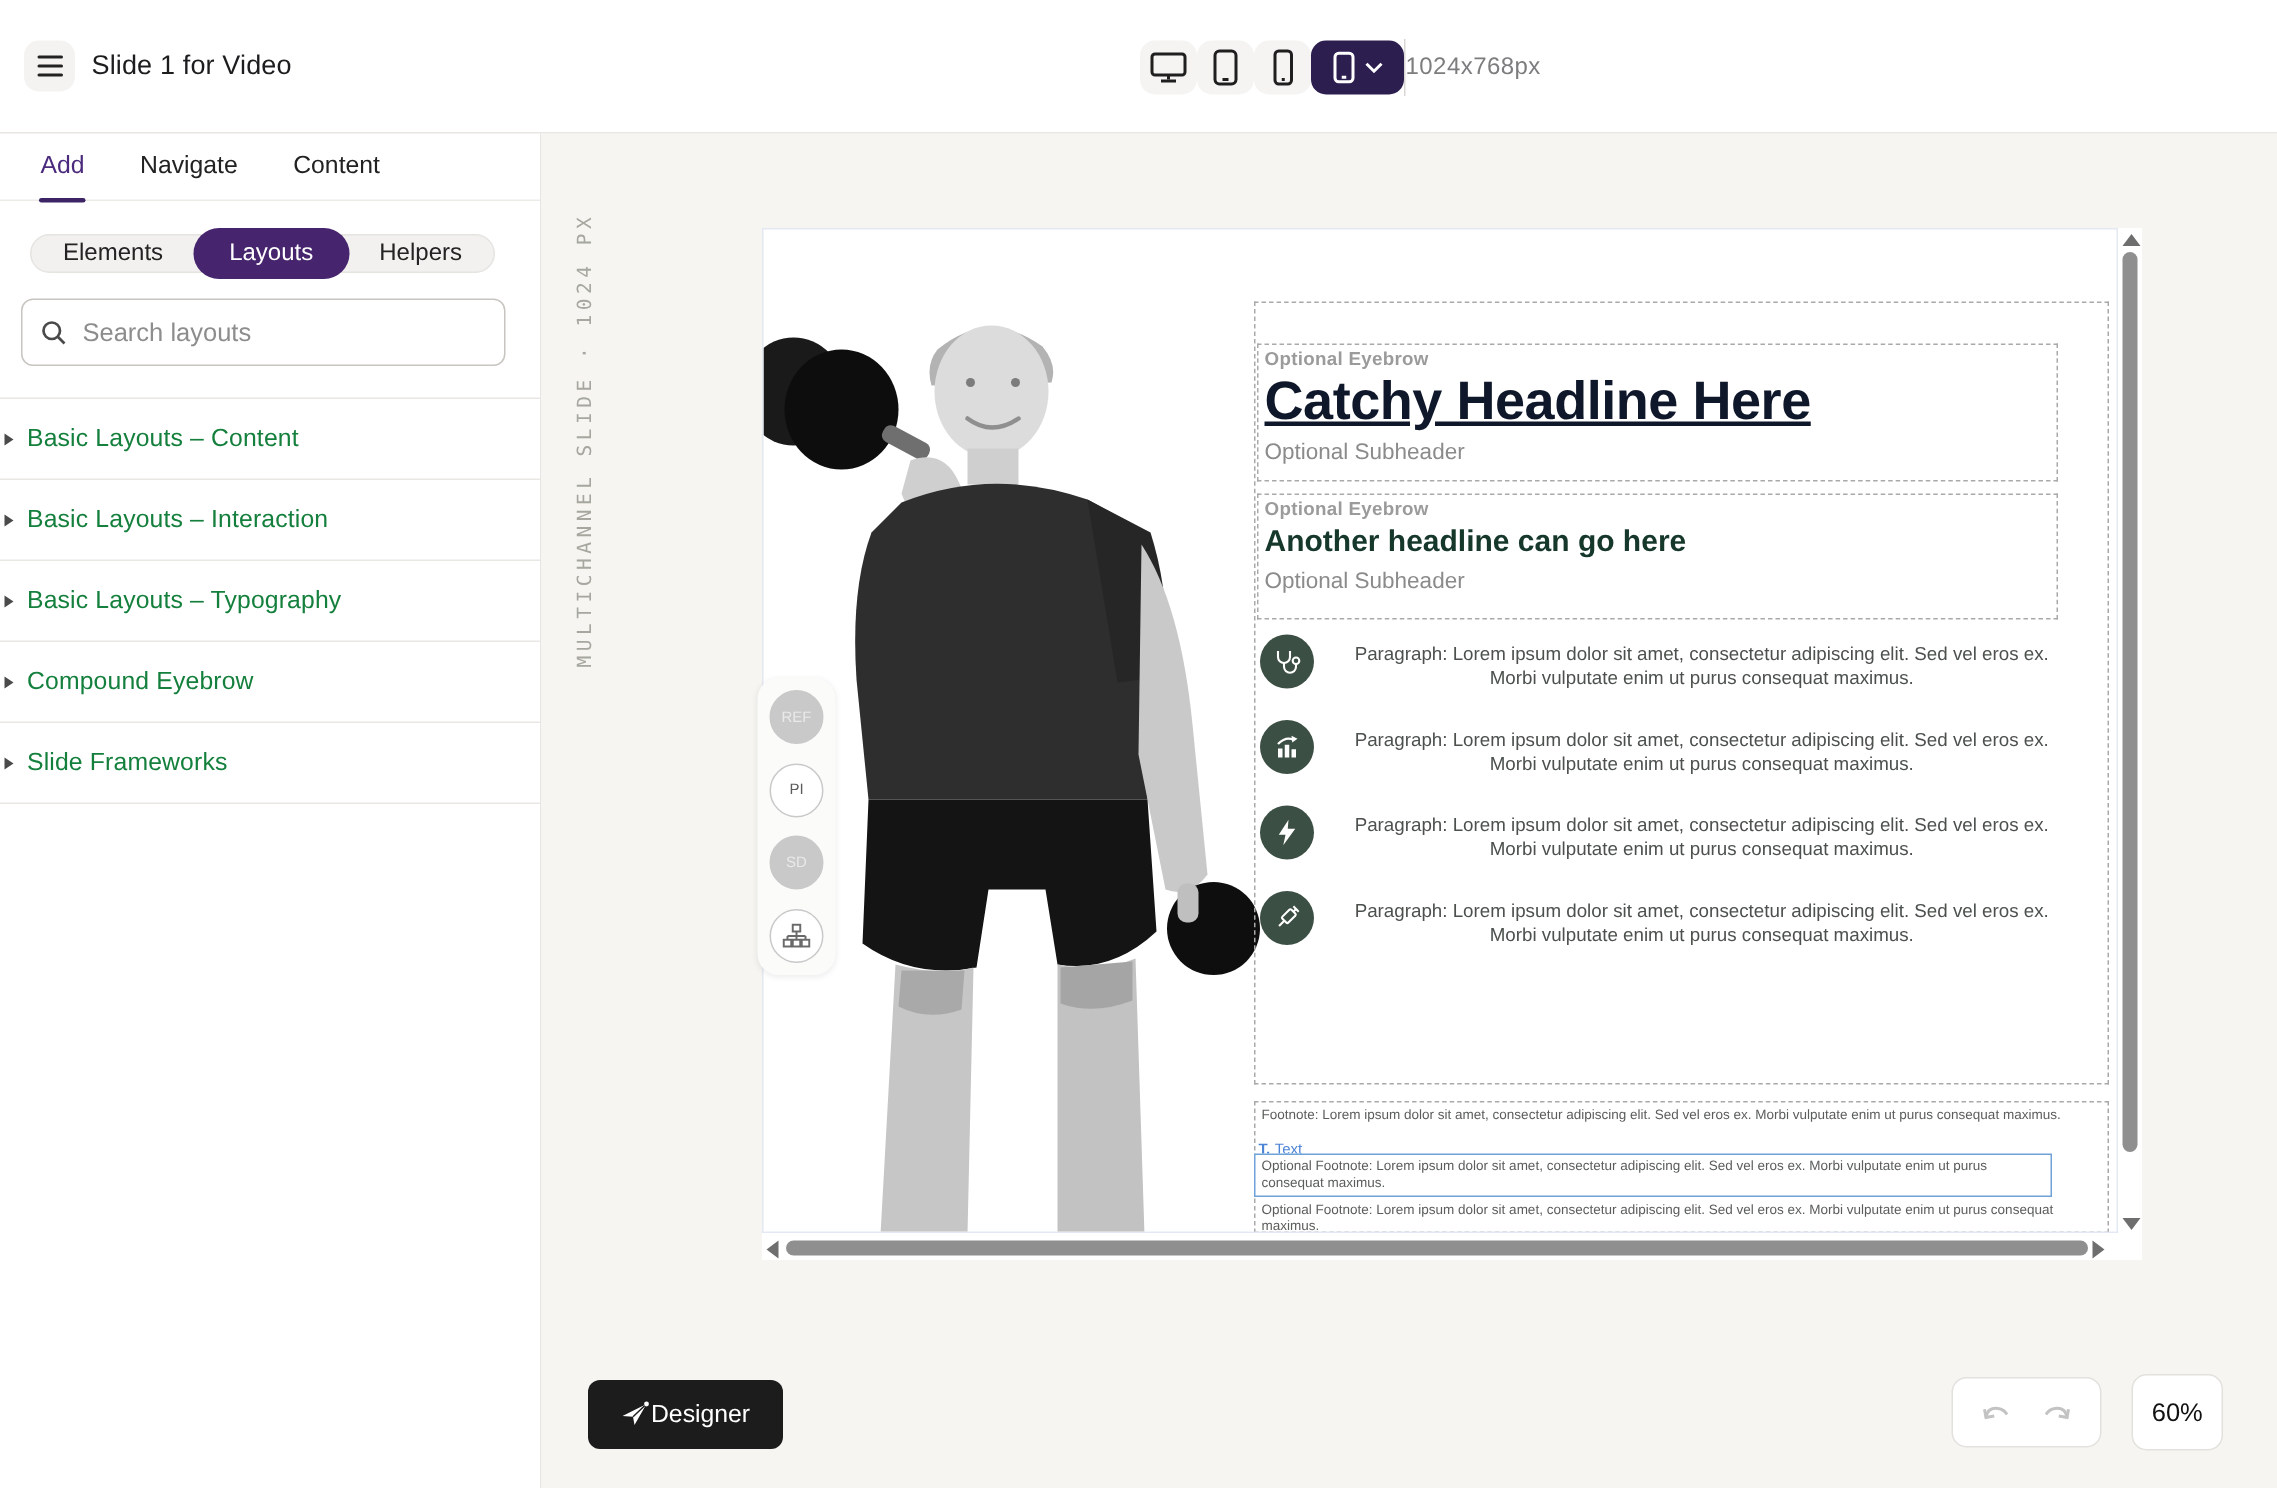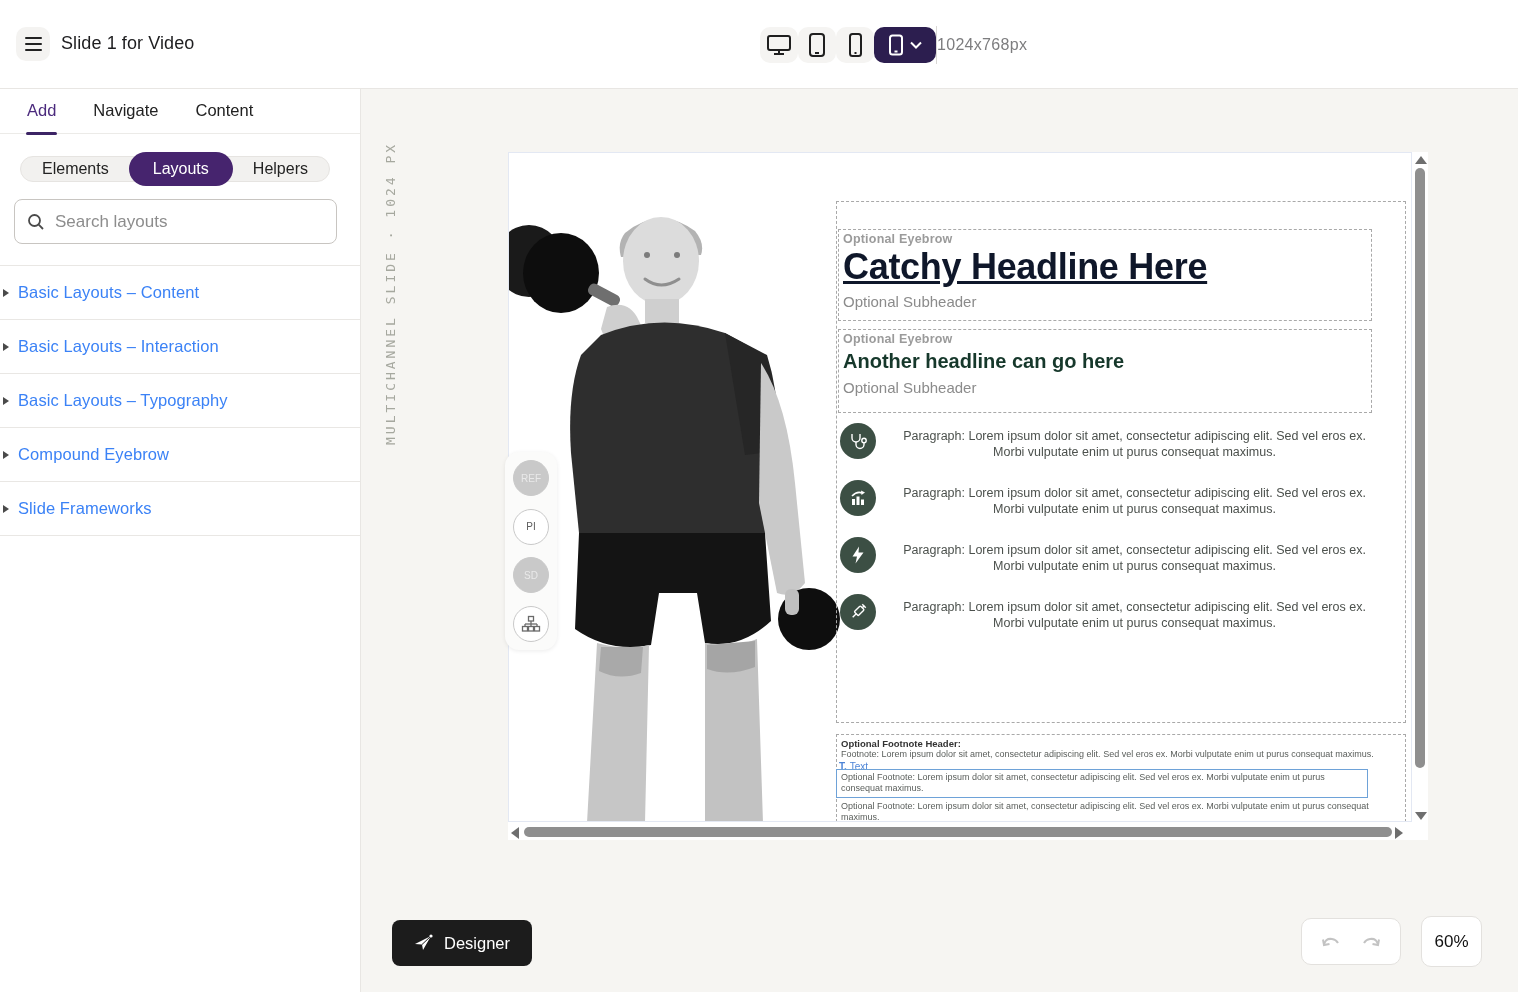--- a/index.html
+++ b/index.html
@@ -24,21 +24,21 @@
   .tab.active::after { content:""; position:absolute; left:-1px; right:-1px; bottom:-13px; height:3px; background:#3c2465; border-radius:2px; }
   .pill-wrap { margin:22px 0 0 20px; width:310px; height:26px; background:#f2f1ef; border:1px solid #e6e4e1; border-radius:999px; display:flex; align-items:center; justify-content:space-between; padding:3px; }
   .pill { border:none; background:transparent; font-size:16px; color:#232323; padding:8px 18px; border-radius:999px; cursor:pointer; font-family:inherit; }
   .pill.active { background:#46246e; color:#fff; font-weight:500; padding:8px 24px; }
   .search-box { margin:17px 0 0 14px; width:323px; height:45px; border:1px solid #c8c5c1; border-radius:8px; display:flex; align-items:center; padding:0 12px; gap:10px; background:#fff; }
   .search-box input { border:none; outline:none; font-size:17px; color:#333; flex:1; font-family:inherit; background:transparent; }
   .search-box input::placeholder { color:#8d8d8d; }
   .section-list { margin-top:21px; border-top:1px solid #e9e7e4; }
   .section-row { height:54px; border-bottom:1px solid #e9e7e4; display:flex; align-items:center; gap:9px; padding-left:3px; cursor:pointer; }
   .caret { width:0; height:0; border-left:6px solid #4a4a4a; border-top:4px solid transparent; border-bottom:4px solid transparent; flex:none; }
-  .section-label { font-size:16.5px; color:#3b82f6; letter-spacing:.1px; }
+  .section-label { font-size:16.5px; color:#15803d; letter-spacing:.1px; }
 
   
   .canvas { position:absolute; left:361px; top:89px; right:0; bottom:0; background:#f6f5f2; overflow:hidden; }
   .ruler { position:absolute; left:22px; top:61px; height:295px; writing-mode:vertical-rl; transform:rotate(180deg); font-family:"DejaVu Sans Mono", monospace; font-size:13px; letter-spacing:3px; color:#a6a89f; white-space:nowrap; }
 
   .viewport { position:absolute; left:147px; top:63px; width:920px; height:688px; background:#fff; }
   .slide { position:absolute; left:0; top:0; width:904px; height:670px; background:#fff; border:1px solid #e3e8f3; overflow:hidden; }
 
   .dashed { border:1px dashed #a9a9a9; position:absolute; }
   .eyebrow { font-size:12.5px; font-weight:bold; color:#9b9b9b; letter-spacing:.2px; }
@@ -67,21 +67,21 @@
   .v-scroll-down { position:absolute; left:906px; top:658px; width:14px; height:12px; }
   .tri-up { width:0; height:0; border-left:6px solid transparent; border-right:6px solid transparent; border-bottom:8px solid #6e6e6e; margin:2px auto; }
   .tri-down { width:0; height:0; border-left:6px solid transparent; border-right:6px solid transparent; border-top:8px solid #6e6e6e; margin:2px auto; }
   .v-thumb { position:absolute; left:907px; top:16px; width:10px; height:600px; background:#8f8f8f; border-radius:5px; }
   .h-scroll { position:absolute; left:0px; top:672px; width:920px; height:16px; }
   .tri-left { position:absolute; left:3px; top:3px; width:0; height:0; border-top:6px solid transparent; border-bottom:6px solid transparent; border-right:8px solid #6e6e6e; }
   .tri-right { position:absolute; right:25px; top:3px; width:0; height:0; border-top:6px solid transparent; border-bottom:6px solid transparent; border-left:8px solid #6e6e6e; }
   .h-thumb { position:absolute; left:16px; top:3px; width:868px; height:10px; background:#8f8f8f; border-radius:5px; }
 
   
-  .designer-btn { position:absolute; left:31px; top:831px; height:46px; background:#1c1c1c; color:#fff; border:none; border-radius:8px; font-size:16.5px; font-weight:500; display:flex; align-items:center; gap:10px; padding:0 22px; cursor:pointer; font-family:inherit; }
+  .designer-btn { position:absolute; left:31px; top:831px; height:46px; background:#1c1c1c; color:#fff; border:none; border-radius:8px; font-size:16.5px; font-weight:500; display:flex; align-items:center; padding:0 22px; cursor:pointer; font-family:inherit; }
   .undo-group { position:absolute; left:940px; top:829px; width:100px; height:47px; background:#fff; border:1px solid #e3e1de; border-radius:10px; display:flex; align-items:center; justify-content:center; gap:18px; }
   .undo-group button { background:none; border:none; cursor:pointer; display:flex; }
   .zoom-btn { position:absolute; left:1060px; top:827px; width:61px; height:51px; background:#fff; border:1px solid #e3e1de; border-radius:10px; font-size:17px; color:#111; cursor:pointer; font-family:inherit; }
 </style>
 </head>
 <body>
 
 <div class="topbar">
   <button class="hamburger-btn">
       <span></span>
@@ -259,21 +259,20 @@
               <line x1="10" y1="12.5" x2="10" y2="17.5"></line>
               <line x1="10" y1="1" x2="10" y2="4"></line>
               <line x1="7.5" y1="1.5" x2="12.5" y2="1.5"></line>
             </g>
           </svg>
         </span>
         <span class="para-text">Paragraph: Lorem ipsum dolor sit amet, consectetur adipiscing elit. Sed vel eros ex. Morbi vulputate enim ut purus consequat maximus.</span>
       </div>
 
       <div class="footnote-box">
-        <div class="fn-header">Optional Footnote Header:</div>
         <div class="fn-text">Footnote: Lorem ipsum dolor sit amet, consectetur adipiscing elit. Sed vel eros ex. Morbi vulputate enim ut purus consequat maximus.</div>
         <div class="fn-tag">
           <span class="t-ico">T,</span>
           <span class="t-lbl">Text</span>
         </div>
         <div class="fn-selected">
           <div class="fn-text">Optional Footnote: Lorem ipsum dolor sit amet, consectetur adipiscing elit. Sed vel eros ex. Morbi vulputate enim ut purus consequat maximus.</div>
         </div>
         <div class="fn-text" style="position:absolute; left:4px; top:66px; width:560px;">Optional Footnote: Lorem ipsum dolor sit amet, consectetur adipiscing elit. Sed vel eros ex. Morbi vulputate enim ut purus consequat maximus.</div>
       </div>

